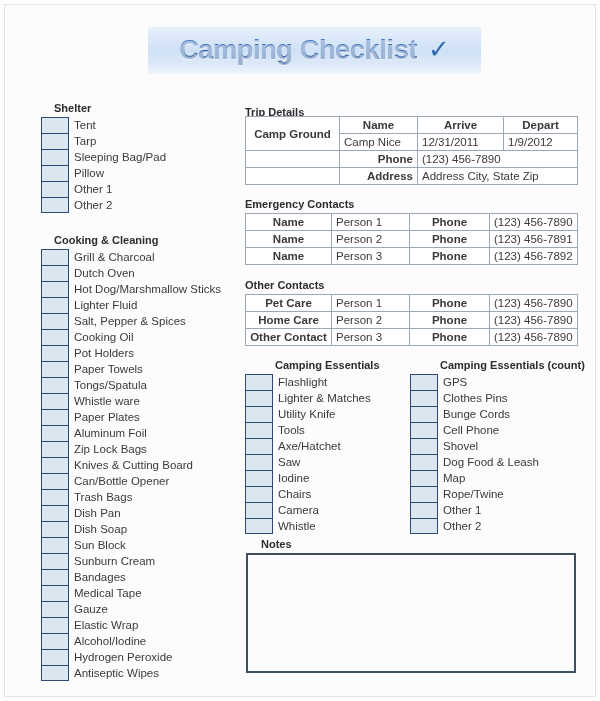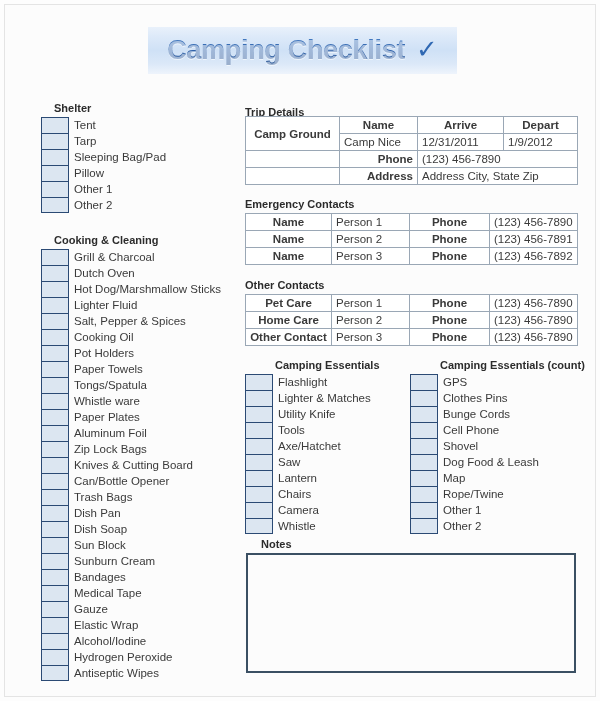--- a/index.html
+++ b/index.html
@@ -24,21 +24,21 @@
     background: #fcfcfc;
     border: 1px solid #e4e4e4;
     box-sizing: border-box;
   }
 
   
   .title-banner {
     position: absolute;
     left: 143px;
     top: 22px;
-    width: 309px;
+    width: 333px;
     height: 47px;
     background: linear-gradient(to bottom,
        #e9f1fb 0%, #dce9f9 22%, #cfe1f6 50%, #dbe8f8 78%, #eef4fc 100%);
     display: flex;
     align-items: center;
     justify-content: center;
     gap: 11px;
   }
   .title-text {
     font-size: 27px;
@@ -446,21 +446,21 @@
     <div class="check-row">
       <div class="check-box"></div>
       <div class="item-label">Axe/Hatchet</div>
     </div>
     <div class="check-row">
       <div class="check-box"></div>
       <div class="item-label">Saw</div>
     </div>
     <div class="check-row">
       <div class="check-box"></div>
-      <div class="item-label">Lantern</div>
+      <div class="item-label">Iodine</div>
     </div>
     <div class="check-row">
       <div class="check-box"></div>
       <div class="item-label">Chairs</div>
     </div>
     <div class="check-row">
       <div class="check-box"></div>
       <div class="item-label">Camera</div>
     </div>
     <div class="check-row">

